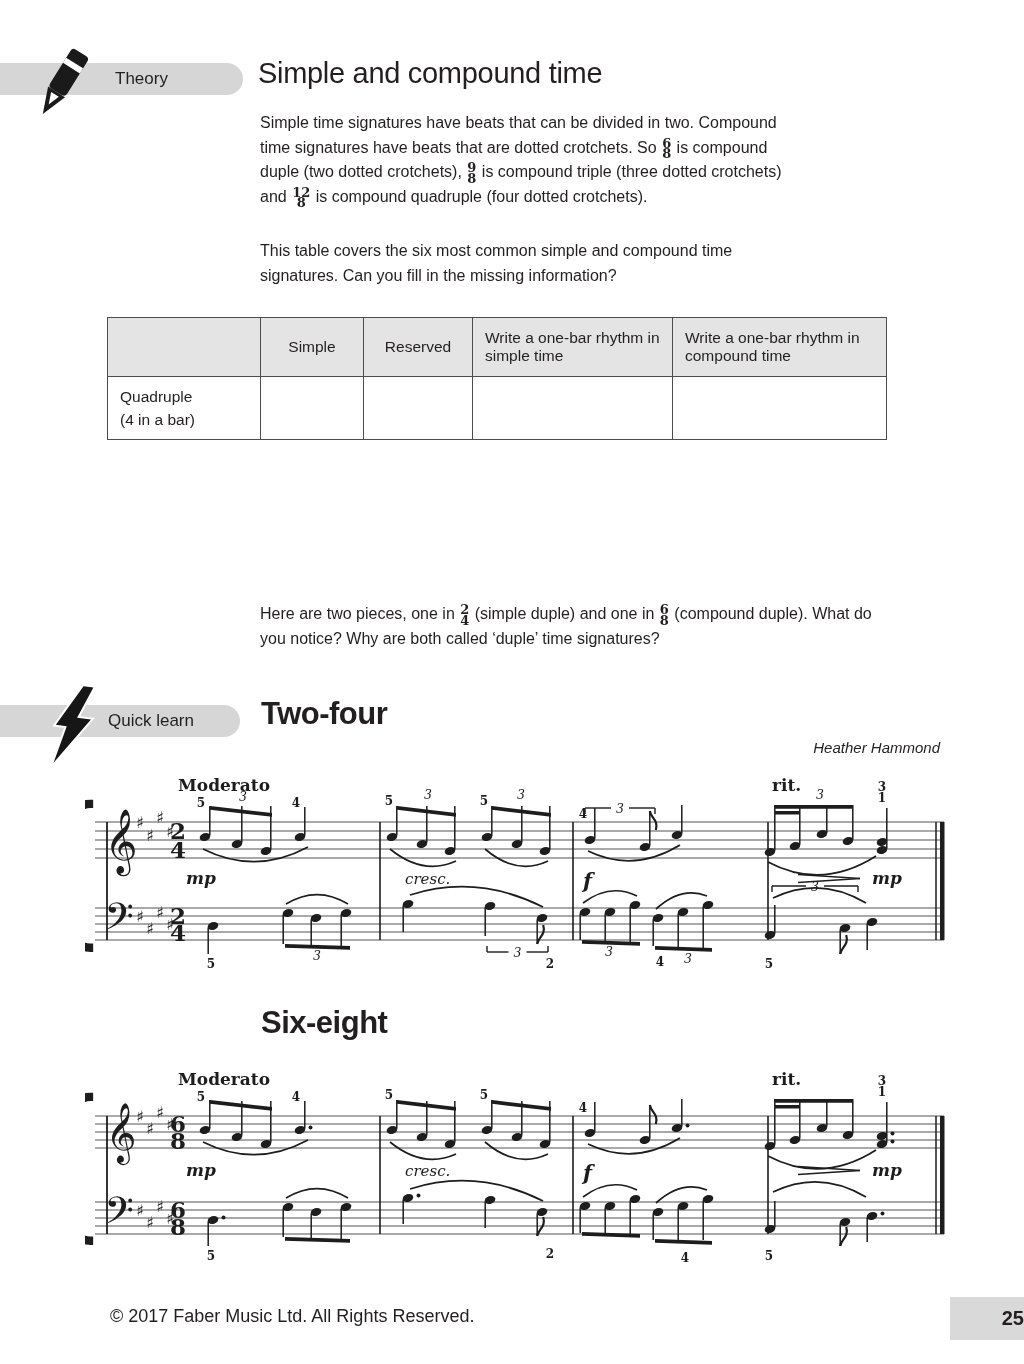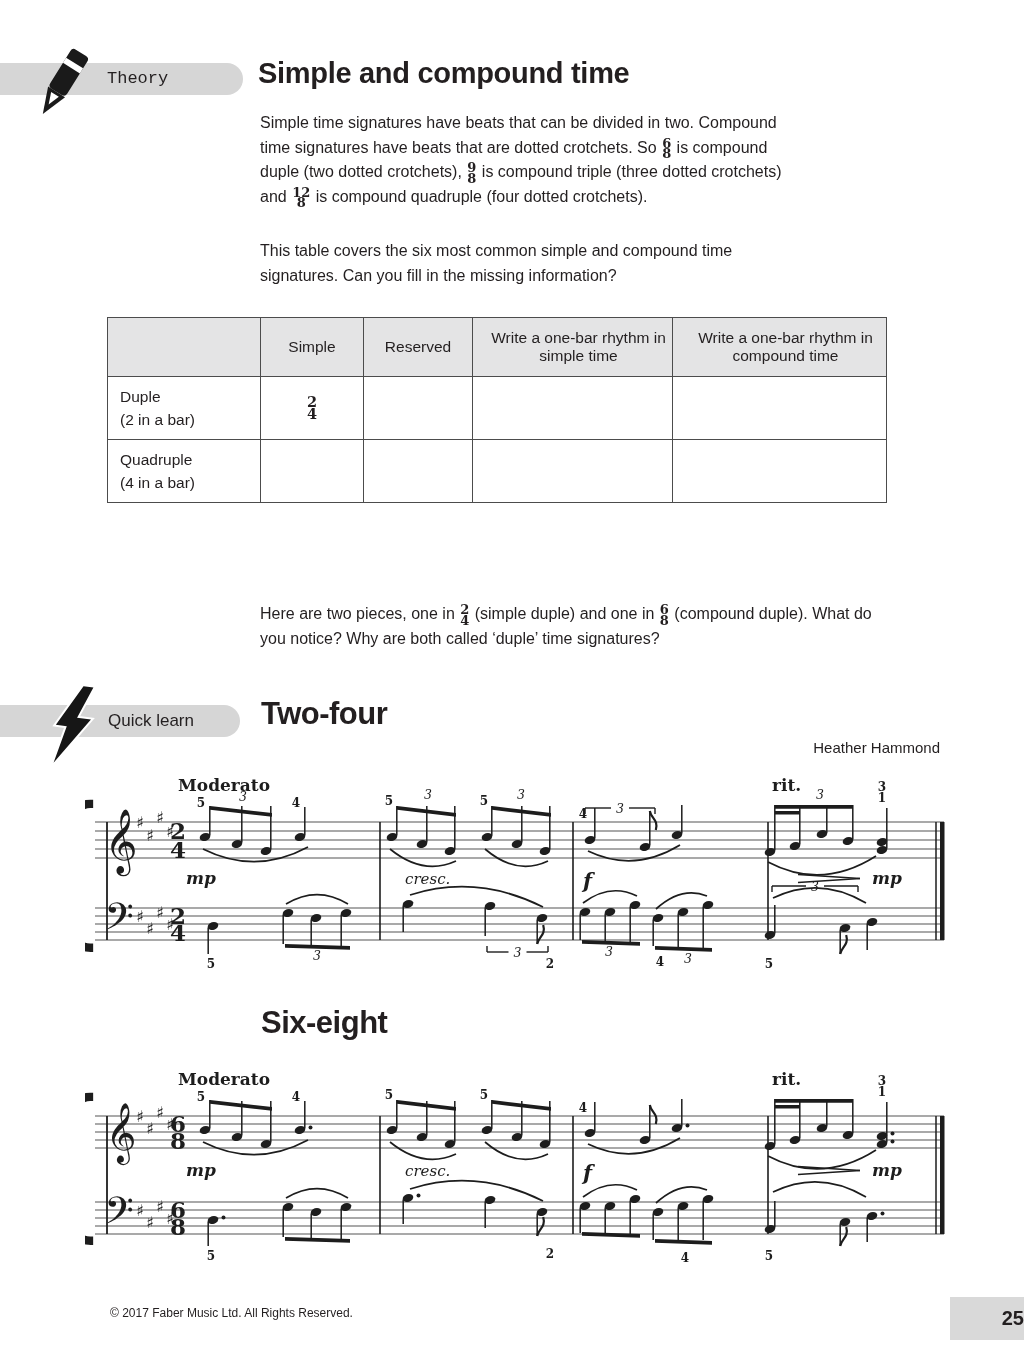--- a/index.html
+++ b/index.html
@@ -3,59 +3,59 @@
 <meta charset="utf-8">
 <style>
   html,body{margin:0;padding:0;background:#fff;}
   #canvas{position:relative;width:1024px;height:1364px;background:#fff;overflow:hidden;
           font-family:"Liberation Sans",sans-serif;color:#231f20;}
   .abs{position:absolute;}
   
   .pill{position:absolute;left:0;height:32px;background:#d6d6d6;border-radius:0 16px 16px 0;}
   .pill-label{position:absolute;top:0;height:32px;line-height:32px;font-size:17px;color:#231f20;}
   
-  .page-title{font-size:29px;font-weight:700;letter-spacing:-0.3px;}
+  .page-title{font-size:29px;font-weight:400;letter-spacing:-0.3px;}
   .piece-title{font-size:31px;font-weight:800;letter-spacing:-0.5px;}
   .body-text{font-size:16px;line-height:24.5px;}
-  .composer{font-size:15px;text-align:right;}
+  .composer{font-size:15px;text-align:right;font-style:italic;}
   
   .frac{display:inline-block;text-align:center;font-family:"DejaVu Serif",serif;font-weight:bold;
         font-size:13px;line-height:0.8;vertical-align:-0.45em;padding:0 1px;}
   .frac span{display:block;}
   
   table.theory{border-collapse:collapse;table-layout:fixed;}
   table.theory th,table.theory td{border:1.4px solid #4c4c4c;font-weight:normal;
         font-size:15.5px;vertical-align:middle;padding:0;}
   table.theory thead th{background:#e4e4e5;height:58px;}
-  table.theory th.left,table.theory td.left{text-align:center;padding-left:12px;}
+  table.theory th.left,table.theory td.left{text-align:left;padding-left:12px;}
   table.theory td{height:62px;text-align:center;}
   table.theory td.label-cell{text-align:left;padding-left:12px;line-height:23px;}
   table.theory .frac{font-size:14.5px;}
   
-  .footer-text{font-size:12px;text-align:center;}
+  .footer-text{font-size:18px;text-align:center;}
   .page-badge{position:absolute;background:#d9d9d9;text-align:right;font-weight:bold;font-size:20px;}
   
   .t-tempo{font:bold 17px "DejaVu Serif",serif;}
   .t-dyn{font:italic bold 17px "DejaVu Serif",serif;}
   .t-dynf{font:italic bold 21px "DejaVu Serif",serif;}
   .t-cresc{font:italic 15px "DejaVu Serif",serif;}
   .t-fing{font:bold 12px "DejaVu Serif",serif;text-anchor:middle;}
   .t-it3{font:italic 12.5px "DejaVu Serif",serif;text-anchor:middle;}
   .t-time{font:bold 23px "DejaVu Serif",serif;text-anchor:middle;}
   .t-sharp{font:16px "DejaVu Sans",sans-serif;text-anchor:middle;}
   .t-clef{font-family:"DejaVu Sans",sans-serif;}
   .t-brace{font-family:"DejaVu Serif",serif;}
 </style>
 </head>
 <body>
 
 <div id="canvas">
 
   <div class="pill" style="top:63px;width:243px;"></div>
-  <div class="pill-label abs" style="left:107px;top:63px;font-family:Liberation Mono, monospace;">Theory</div>
+  <div class="pill-label abs" style="left:115px;top:63px;">Theory</div>
   <svg class="abs" style="left:26px;top:34px;" width="78" height="96" viewBox="0 0 78 96">
     <g transform="translate(38,46) rotate(32)">
       <rect x="-10" y="-32" width="20" height="46" rx="4" fill="#1a1a1a"></rect>
       <rect x="-10" y="-20" width="20" height="6" fill="#ffffff"></rect>
       <path d="M -10 14 L 0 40 L 10 14 Z" fill="#1a1a1a"></path>
       <path d="M -4.5 17 L 0 29 L 4.5 17 Z" fill="#ffffff"></path>
     </g>
   </svg>
 
   <div class="abs page-title" style="left:258px;top:57px;">Simple and compound time</div>
@@ -74,30 +74,20 @@
     <thead>
         <tr>
           <th></th>
           <th>Simple</th>
           <th>Reserved</th>
           <th class="left">Write a one-bar rhythm in simple time</th>
           <th class="left">Write a one-bar rhythm in compound time</th>
         </tr>
       </thead>
     <tbody>
-        <tr>
-          <td class="label-cell">
-            <div>Duple</div>
-            <div>(2 in a bar)</div>
-          </td>
-          <td><span class="frac"><span>2</span><span>4</span></span></td>
-          <td></td>
-          <td></td>
-          <td></td>
-        </tr>
         <tr>
           <td class="label-cell">
             <div>Quadruple</div>
             <div>(4 in a bar)</div>
           </td>
           <td></td>
           <td></td>
           <td></td>
           <td></td>
         </tr>

